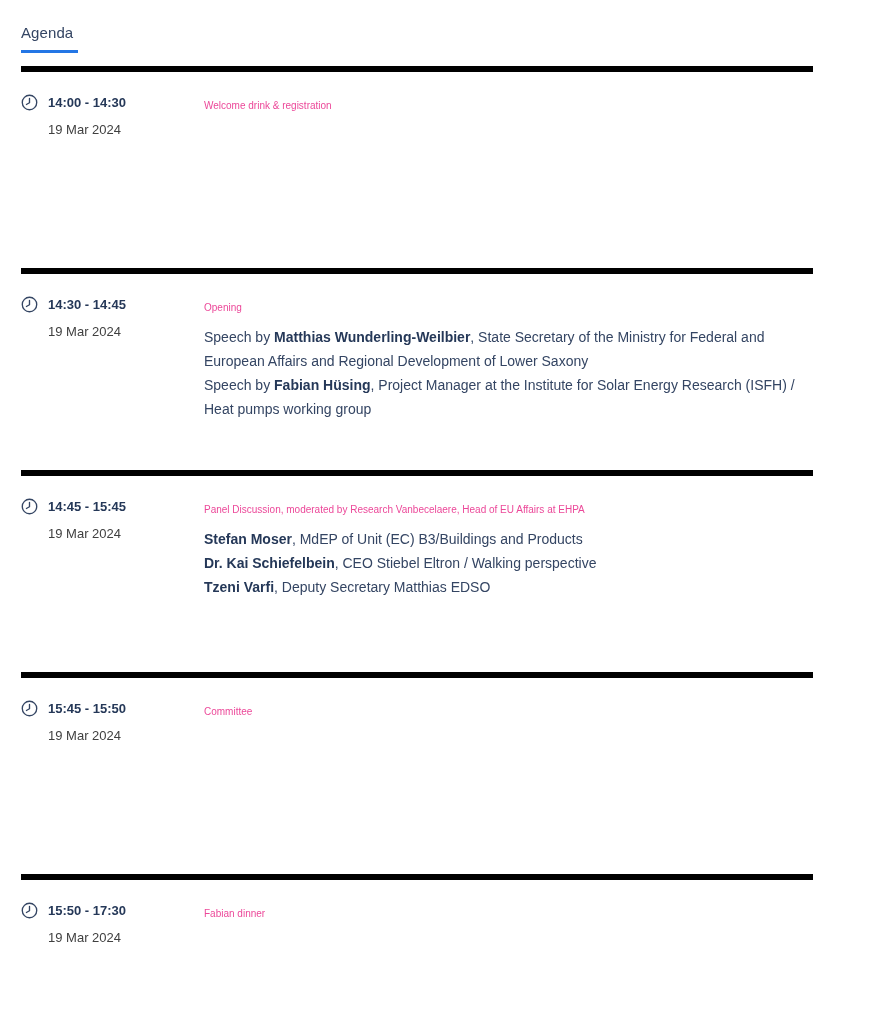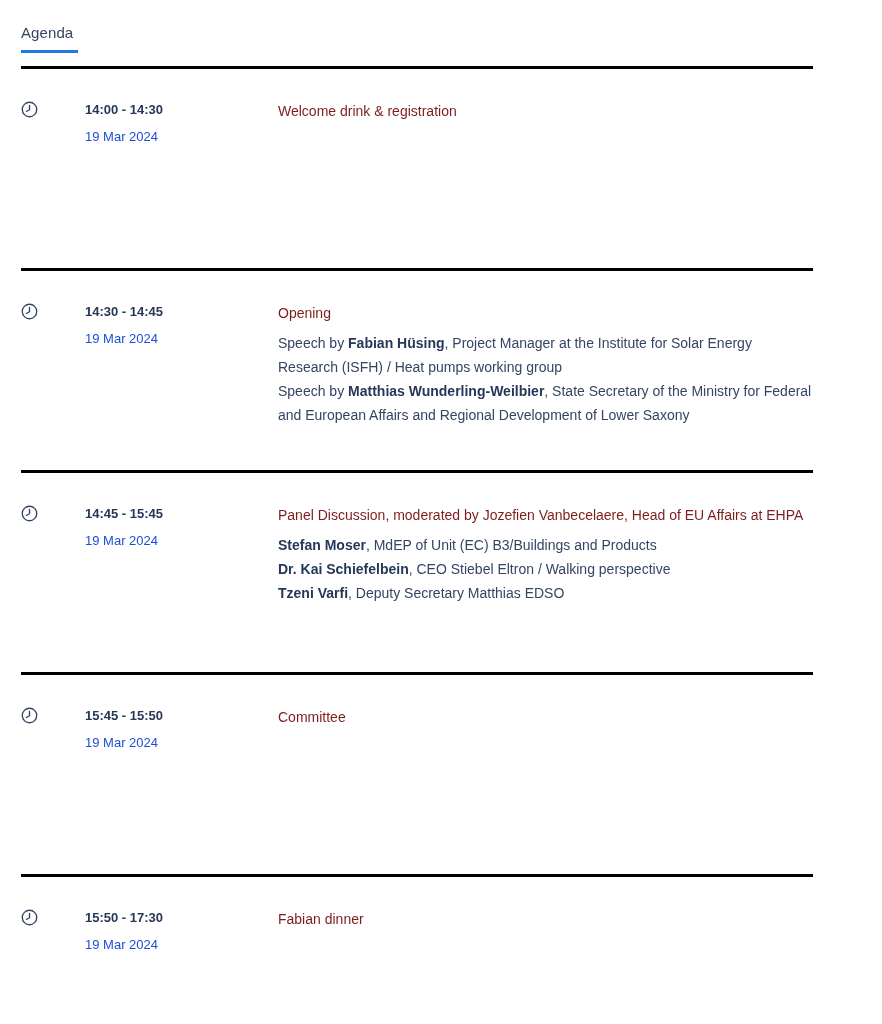--- a/index.html
+++ b/index.html
@@ -31,54 +31,53 @@
   .tab-underline {
     width: 57px;
     height: 3px;
     background: #2376E5;
     margin-top: 8px;
   }
   .agenda-list {
     margin-top: 13px;
   }
   .agenda-item {
-    border-top: 3px solid #000000;
+    border-top: 6px solid #000000;
     min-height: 202px;
-    padding-top: 33px;
+    padding-top: 23px;
     display: grid;
     grid-template-columns: 27px 156px 1fr;
     align-items: start;
-    gap: 37px;
   }
   .icon-cell {
     padding-top: 0;
   }
   .clock-svg {
     display: block;
     width: 17px;
     height: 17px;
     margin-top: -1px;
   }
   .time {
     font-size: 13px;
     font-weight: 700;
     line-height: 16px;
     color: #253858;
   }
   .date {
     margin-top: 11px;
     font-size: 13px;
     line-height: 16px;
-    color: #1d4ed8;
+    color: #404040;
   }
   .item-title {
     display: inline-block;
-    font-size: 14px;
+    font-size: 10px;
     line-height: 17px;
-    color: #7f1d1d;
+    color: #ec4899;
     text-decoration: none;
     cursor: pointer;
   }
   .item-desc {
     margin-top: 9px;
     font-size: 14px;
     line-height: 24px;
     color: #344563;
     max-width: 612px;
   }
@@ -122,39 +121,39 @@
         <polyline points="12 6.3 12 12.3 7.6 14.8"></polyline>
       </svg>
     </div>
     <div class="time-cell">
       <div class="time">14:30 - 14:45</div>
       <div class="date">19 Mar 2024</div>
     </div>
     <div class="content-cell">
       <a class="item-title">Opening</a>
       <div class="item-desc">
+            <div class="desc-line"><span>Speech by </span><strong>Matthias Wunderling-Weilbier</strong><span>, State Secretary of the Ministry for Federal and European Affairs and Regional Development of Lower Saxony</span></div>
             <div class="desc-line"><span>Speech by </span><strong>Fabian Hüsing</strong><span>, Project Manager at the Institute for Solar Energy Research (ISFH) / Heat pumps working group</span></div>
-            <div class="desc-line"><span>Speech by </span><strong>Matthias Wunderling-Weilbier</strong><span>, State Secretary of the Ministry for Federal and European Affairs and Regional Development of Lower Saxony</span></div>
           </div>
     </div>
   </div>
 
   <div class="agenda-item">
     <div class="icon-cell">
       <svg class="clock-svg" viewBox="0 0 24 24" fill="none" stroke="#344563" stroke-width="1.9" stroke-linecap="round" stroke-linejoin="round">
         <circle cx="12" cy="12" r="10.2"></circle>
         <polyline points="12 6.3 12 12.3 7.6 14.8"></polyline>
       </svg>
     </div>
     <div class="time-cell">
       <div class="time">14:45 - 15:45</div>
       <div class="date">19 Mar 2024</div>
     </div>
     <div class="content-cell">
-      <a class="item-title">Panel Discussion, moderated by Jozefien Vanbecelaere, Head of EU Affairs at EHPA</a>
+      <a class="item-title">Panel Discussion, moderated by Research Vanbecelaere, Head of EU Affairs at EHPA</a>
       <div class="item-desc">
             <div class="desc-line"><strong>Stefan Moser</strong><span>, MdEP of Unit (EC) B3/Buildings and Products</span></div>
             <div class="desc-line"><strong>Dr. Kai Schiefelbein</strong><span>, CEO Stiebel Eltron / Walking perspective</span></div>
             <div class="desc-line"><strong>Tzeni Varfi</strong><span>, Deputy Secretary Matthias EDSO</span></div>
           </div>
     </div>
   </div>
 
   <div class="agenda-item">
     <div class="icon-cell">

